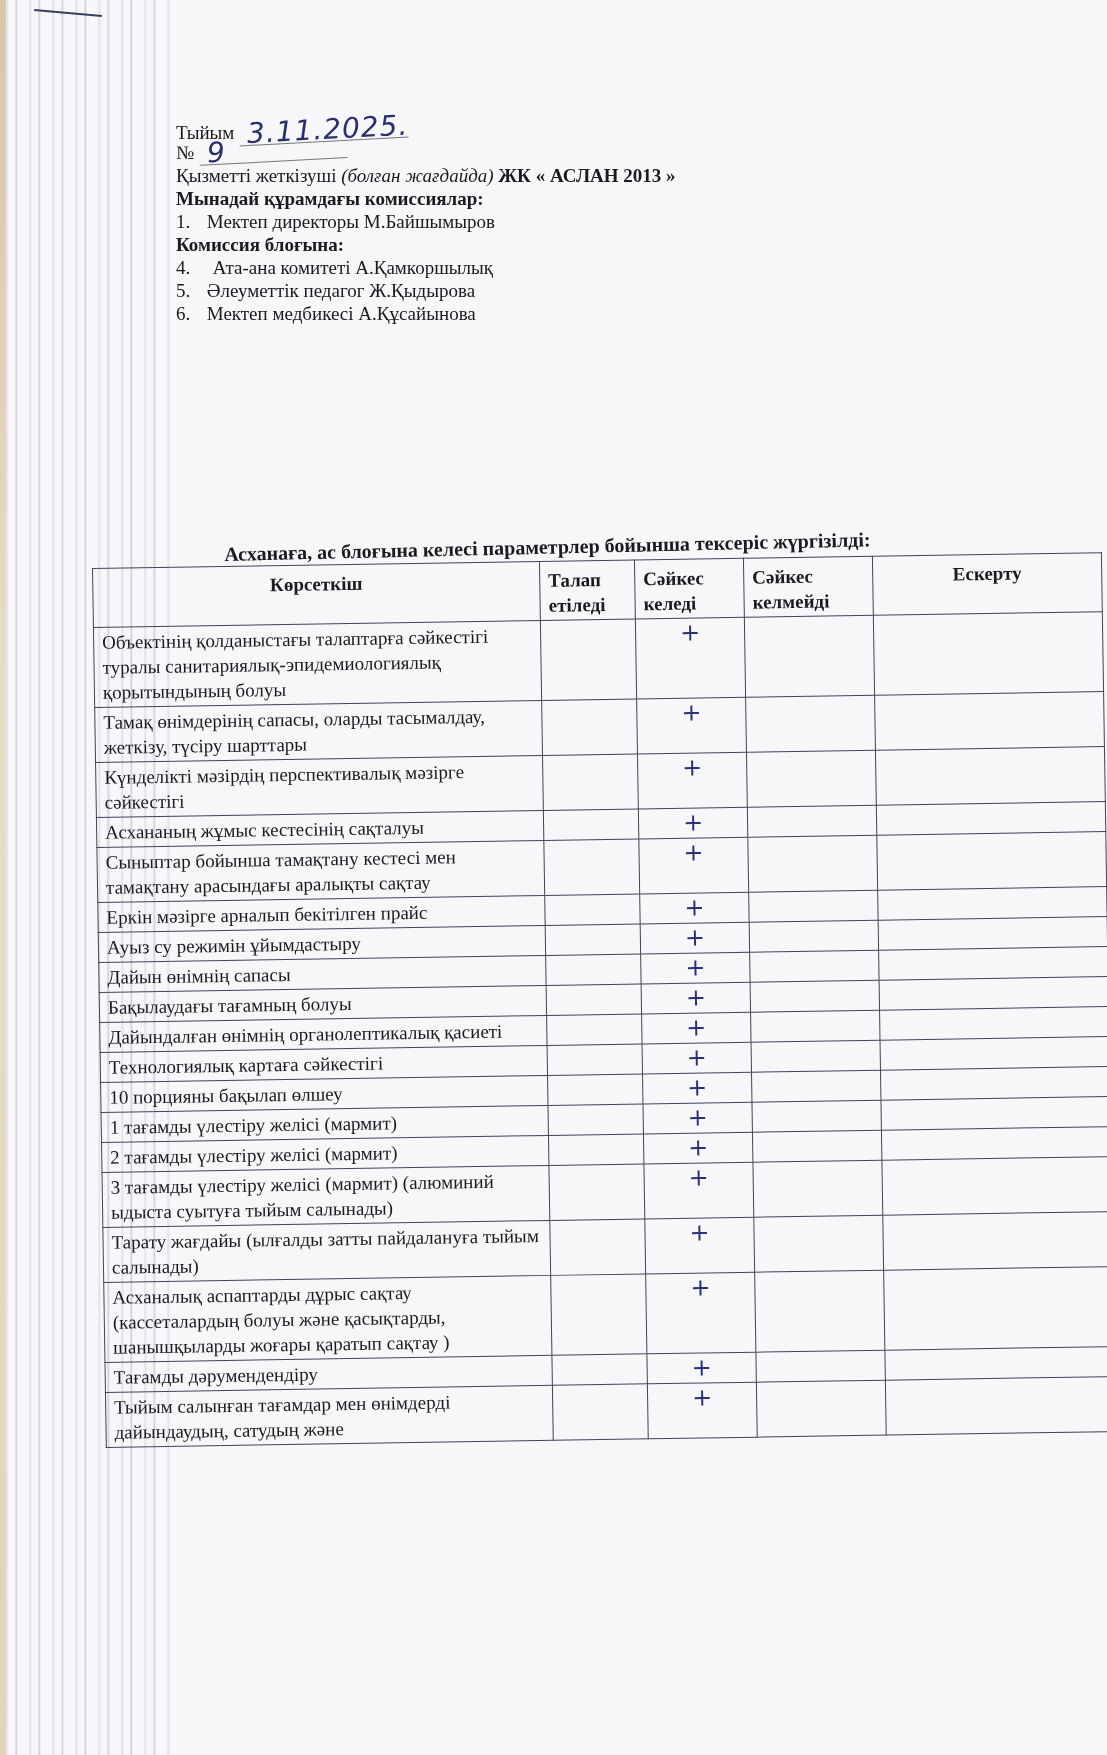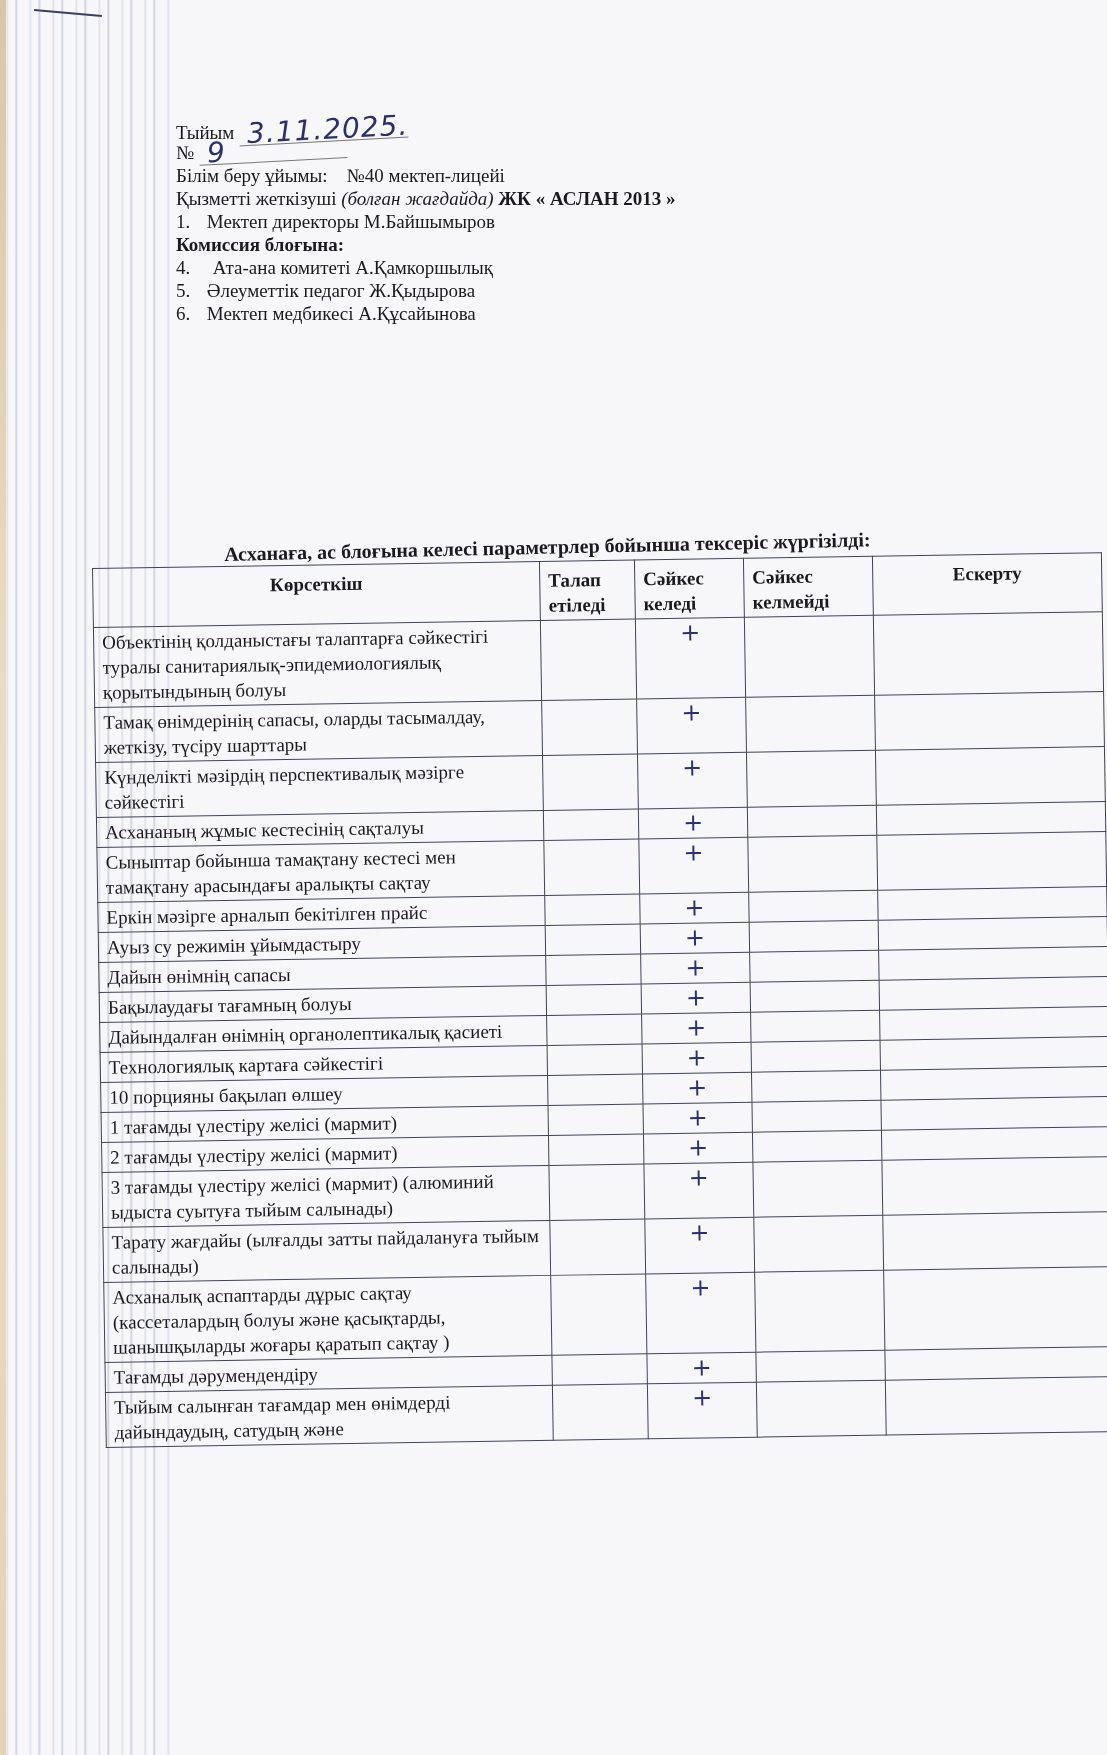--- a/index.html
+++ b/index.html
@@ -79,28 +79,25 @@
   <div class="header">
     <div class="line">
       <span>Тыйым</span>
       <span class="hand">3.11.2025.</span>
     </div>
     <div class="line" style="margin-top:-6px;">
       <span>№</span>
       <span class="hand" style="min-width:140px;">9</span>
     </div>
     <div class="line">
-      <span>Білім беру ұйымы:</span>
-      &nbsp;&nbsp;&nbsp;<span>№40 мектеп-лицейі</span>
-    </div>
-    <div class="line">
       <span>Қызметті жеткізуші</span>
       <span class="ital">(болған жағдайда)</span>
       <span class="ul">ЖК « АСЛАН 2013 »</span>
     </div>
+    <div class="line bold">Мынадай құрамдағы комиссиялар:</div>
     <div class="line">
       <span class="num">1.</span>
       <span>Мектеп директоры М.Байшымыров</span>
     </div>
     <div class="line bold">Комиссия блоғына:</div>
     <div class="line">
       <span class="num">4.</span>
       <span style="padding-left:6px;">Ата-ана комитеті А.Қамкоршылық</span>
     </div>
     <div class="line">

